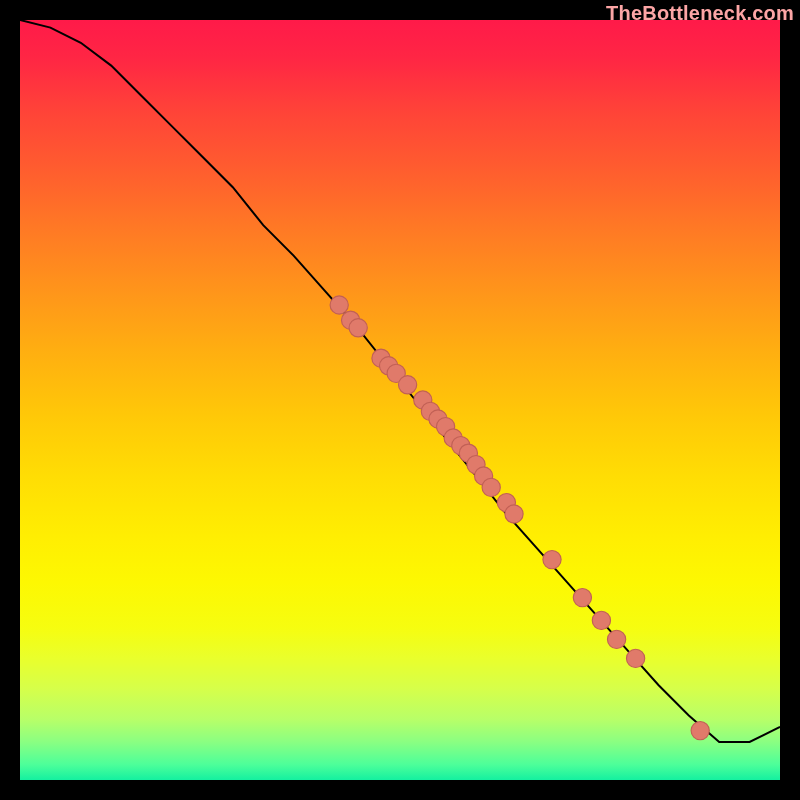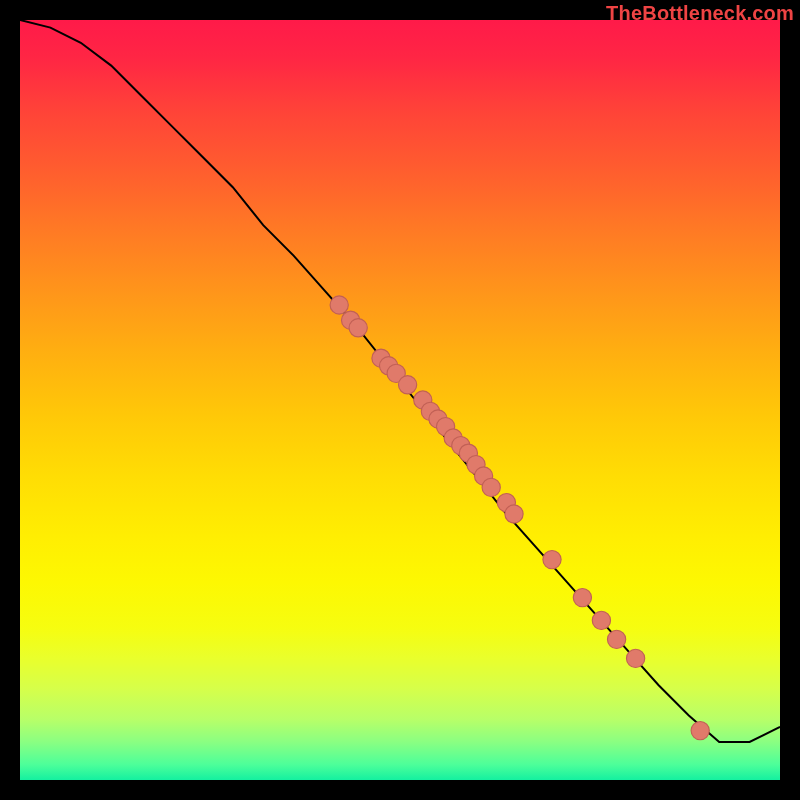--- a/index.html
+++ b/index.html
@@ -53,21 +53,21 @@
     width: 100%;
     height: 100%;
   }
   .watermark {
     position: absolute;
     right: 6px;
     top: 2px;
     font-family: Arial, Helvetica, sans-serif;
     font-size: 20px;
     font-weight: 600;
-    color: #ef4444;
+    color: #fca5a5;
     letter-spacing: 0.2px;
   }
 </style>
 </head>
 <body>
 <div class="stage">
 
   <div class="plot">
     <div class="gradient-bg"></div>
     <svg class="overlay" viewBox="0 0 100 100" preserveAspectRatio="none">

